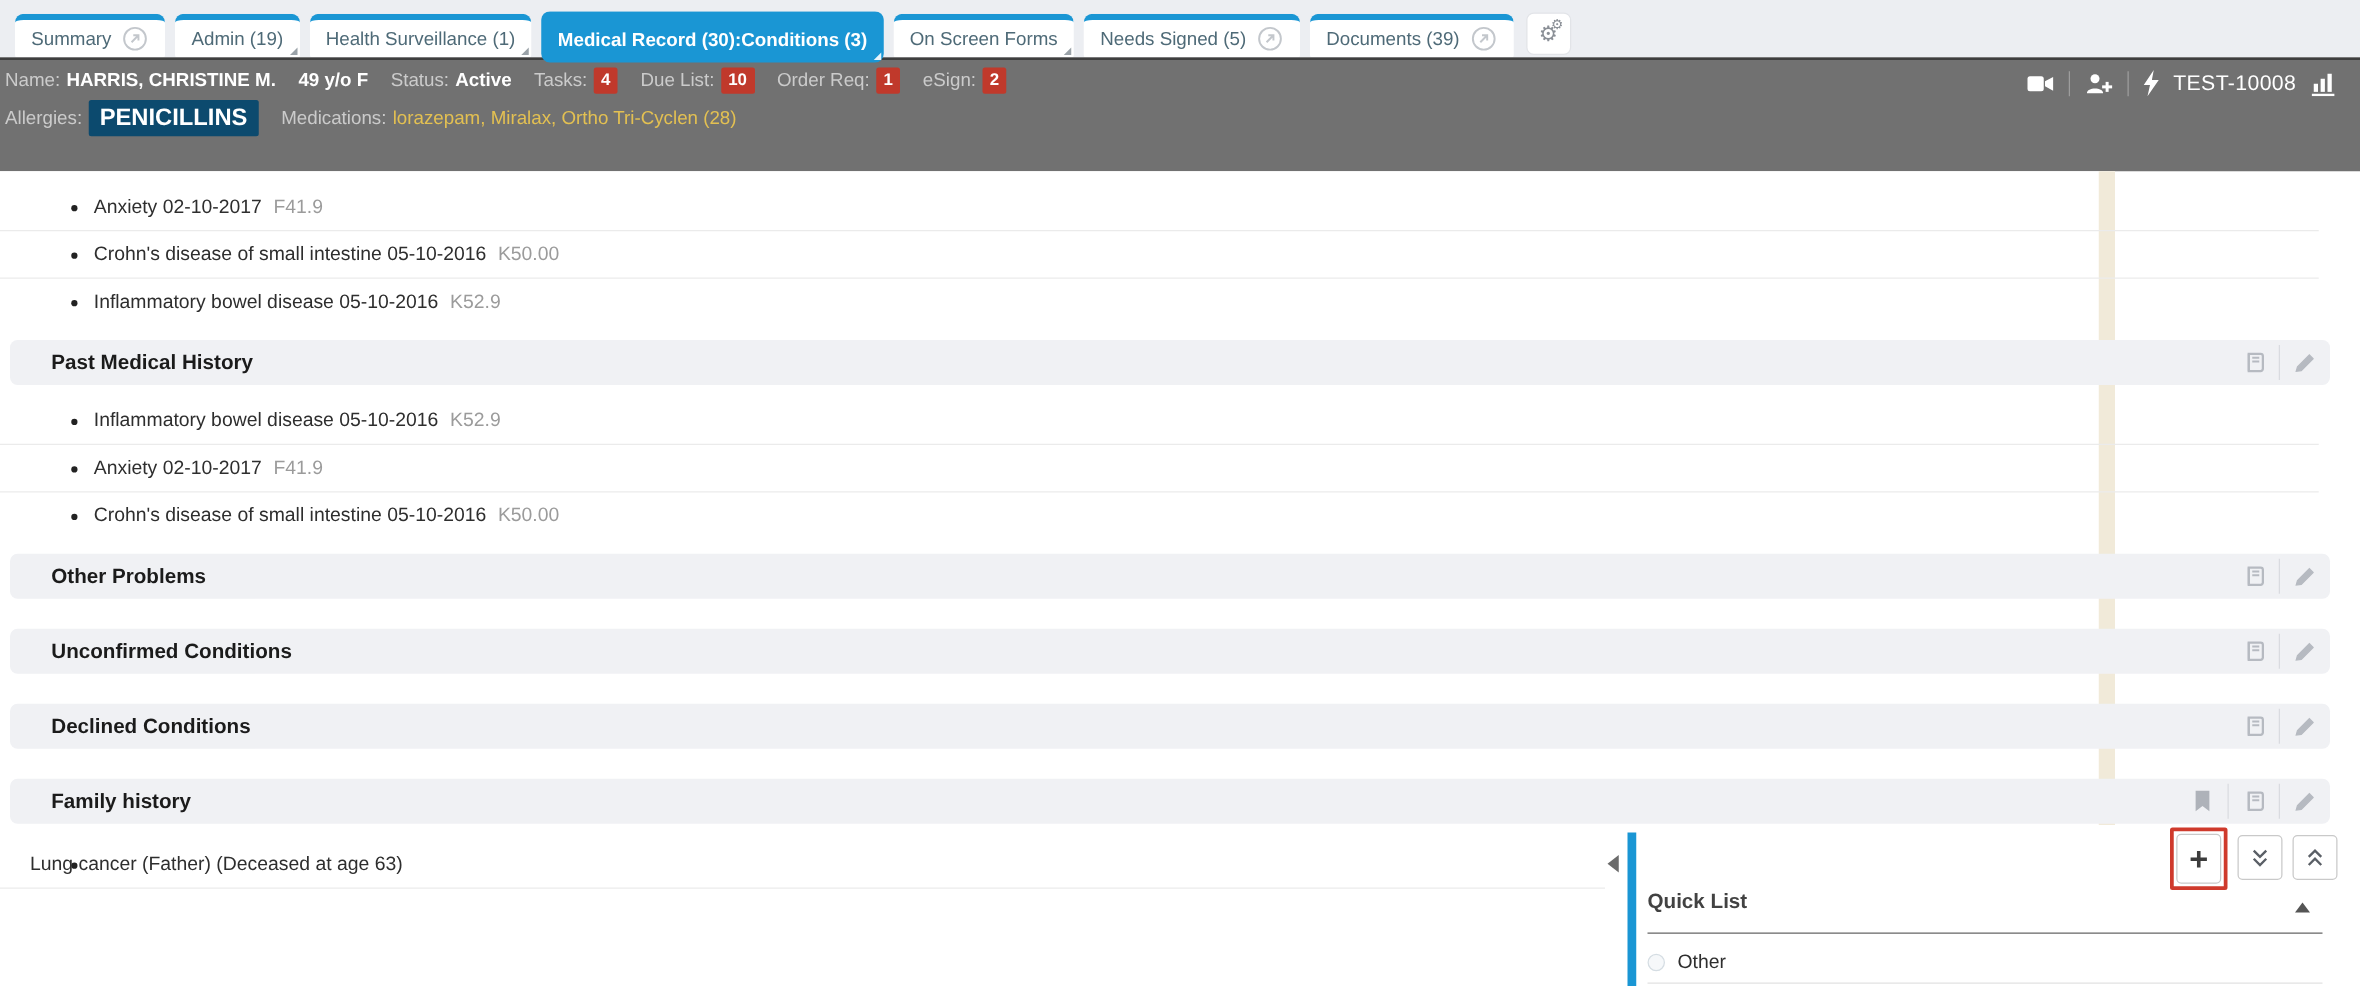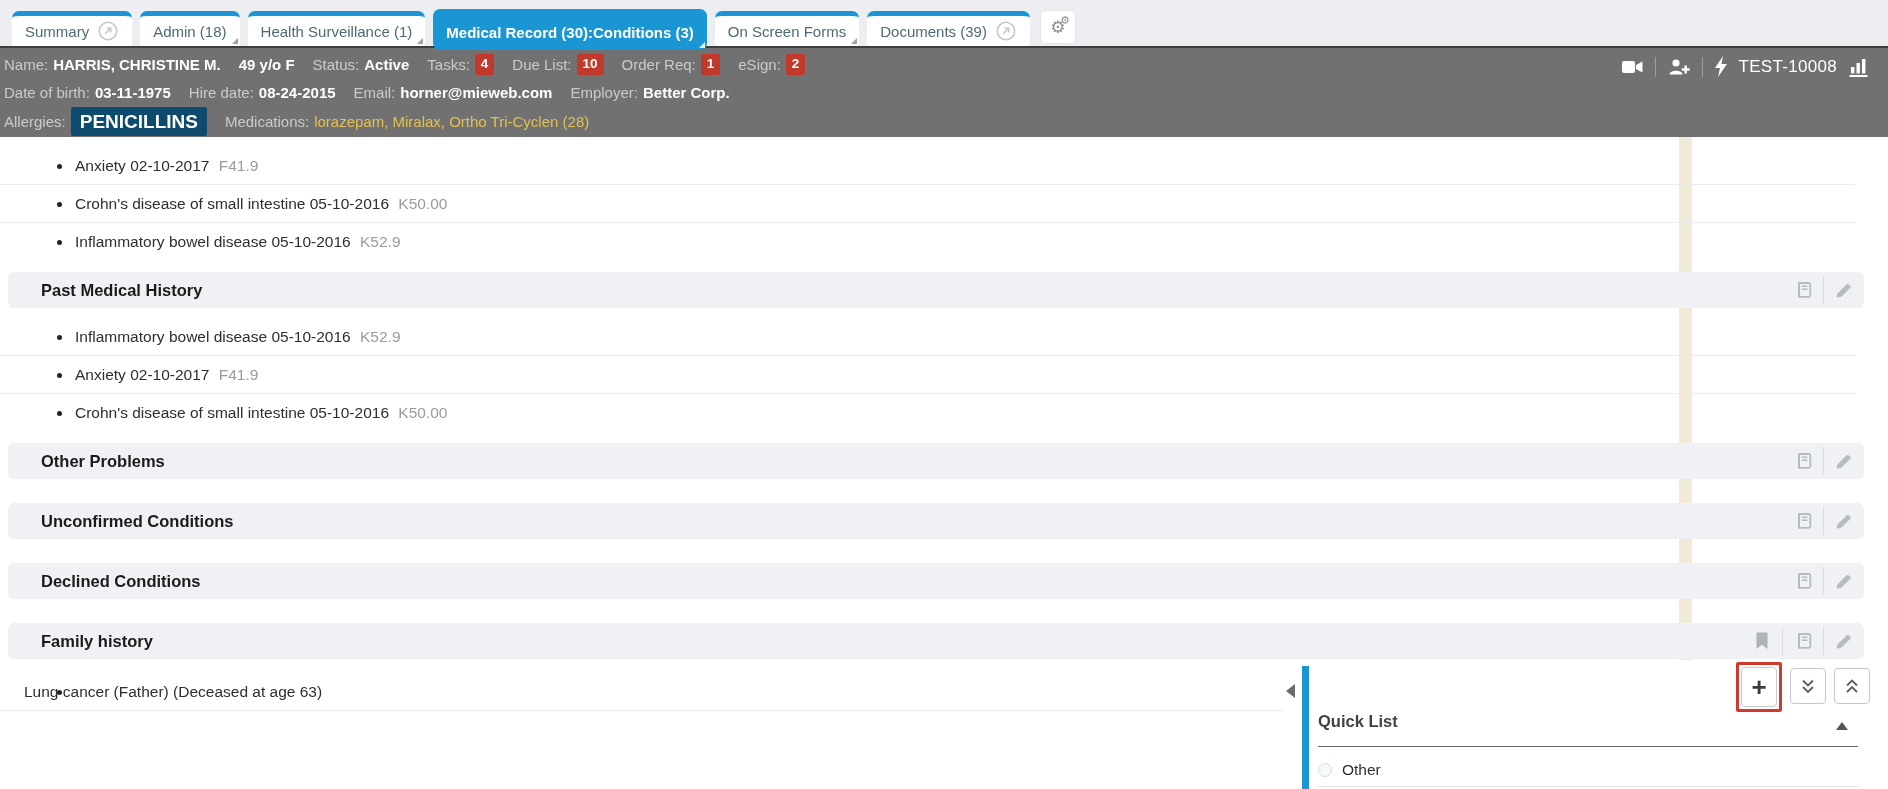--- a/index.html
+++ b/index.html
@@ -96,34 +96,41 @@
 
   <div class="tabbar">
     <div class="tab">
       <span>Summary</span>
       <svg class="ext-icon" viewBox="0 0 24 24">
         <circle cx="12" cy="12" r="9.5" fill="none" stroke="#c3c7cc" stroke-width="1.7"></circle>
         <path d="M9 15 L15 9 M10.5 9 H15 V13.5" fill="none" stroke="#c3c7cc" stroke-width="1.7"></path>
       </svg>
     </div>
     <div class="tab">
-      <span>Admin (18)</span>
+      <span>Admin (19)</span>
       <span class="corner"></span>
     </div>
     <div class="tab">
       <span>Health Surveillance (1)</span>
       <span class="corner"></span>
     </div>
     <div class="tab active">
       <span>Medical Record (30):Conditions (3)</span>
       <span class="corner"></span>
     </div>
     <div class="tab">
       <span>On Screen Forms</span>
       <span class="corner"></span>
+    </div>
+    <div class="tab">
+      <span>Needs Signed (5)</span>
+      <svg class="ext-icon" viewBox="0 0 24 24">
+        <circle cx="12" cy="12" r="9.5" fill="none" stroke="#c3c7cc" stroke-width="1.7"></circle>
+        <path d="M9 15 L15 9 M10.5 9 H15 V13.5" fill="none" stroke="#c3c7cc" stroke-width="1.7"></path>
+      </svg>
     </div>
     <div class="tab">
       <span>Documents (39)</span>
       <svg class="ext-icon" viewBox="0 0 24 24">
         <circle cx="12" cy="12" r="9.5" fill="none" stroke="#c3c7cc" stroke-width="1.7"></circle>
         <path d="M9 15 L15 9 M10.5 9 H15 V13.5" fill="none" stroke="#c3c7cc" stroke-width="1.7"></path>
       </svg>
     </div>
     <div class="gearbtn">
       <span class="g1">⚙</span>
@@ -145,33 +152,20 @@
       <span class="badge">4</span>
       <span class="gap"></span>
       <span class="lbl">Due List:</span>
       <span class="badge">10</span>
       <span class="gap"></span>
       <span class="lbl">Order Req:</span>
       <span class="badge">1</span>
       <span class="gap"></span>
       <span class="lbl">eSign:</span>
       <span class="badge">2</span>
-    </div>
-    <div class="prow prow2">
-      <span class="lbl">Date of birth:</span>
-      <span class="val">03-11-1975</span>
-      <span class="gap"></span>
-      <span class="lbl">Hire date:</span>
-      <span class="val">08-24-2015</span>
-      <span class="gap"></span>
-      <span class="lbl">Email:</span>
-      <span class="val">horner@mieweb.com</span>
-      <span class="gap"></span>
-      <span class="lbl">Employer:</span>
-      <span class="val">Better Corp.</span>
     </div>
     <div class="prow prow3">
       <span class="lbl">Allergies:</span>
       <span class="allergy-badge">PENICILLINS</span>
       <span class="gap"></span>
       <span class="lbl">Medications:</span>
       <span class="meds">lorazepam, Miralax, Ortho Tri-Cyclen (28)</span>
     </div>
 
     <div class="hdr-right">

